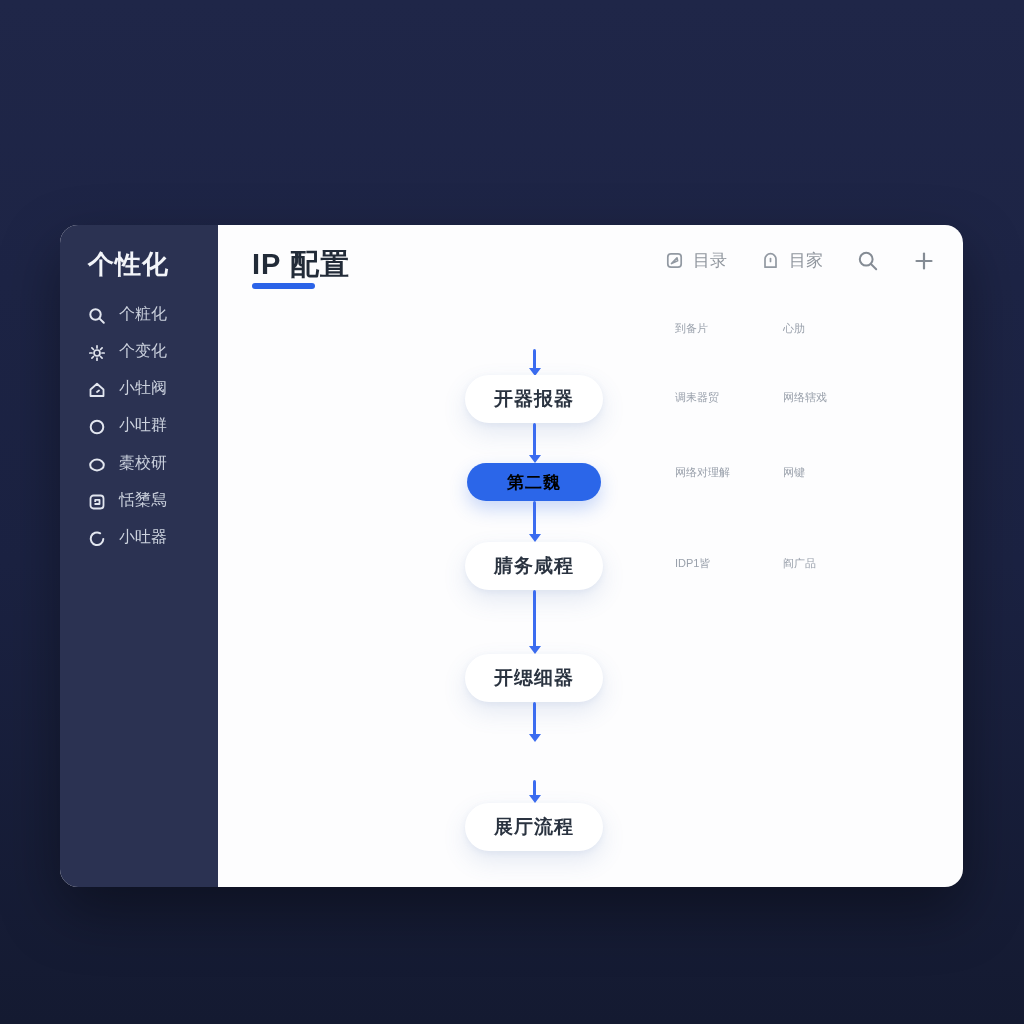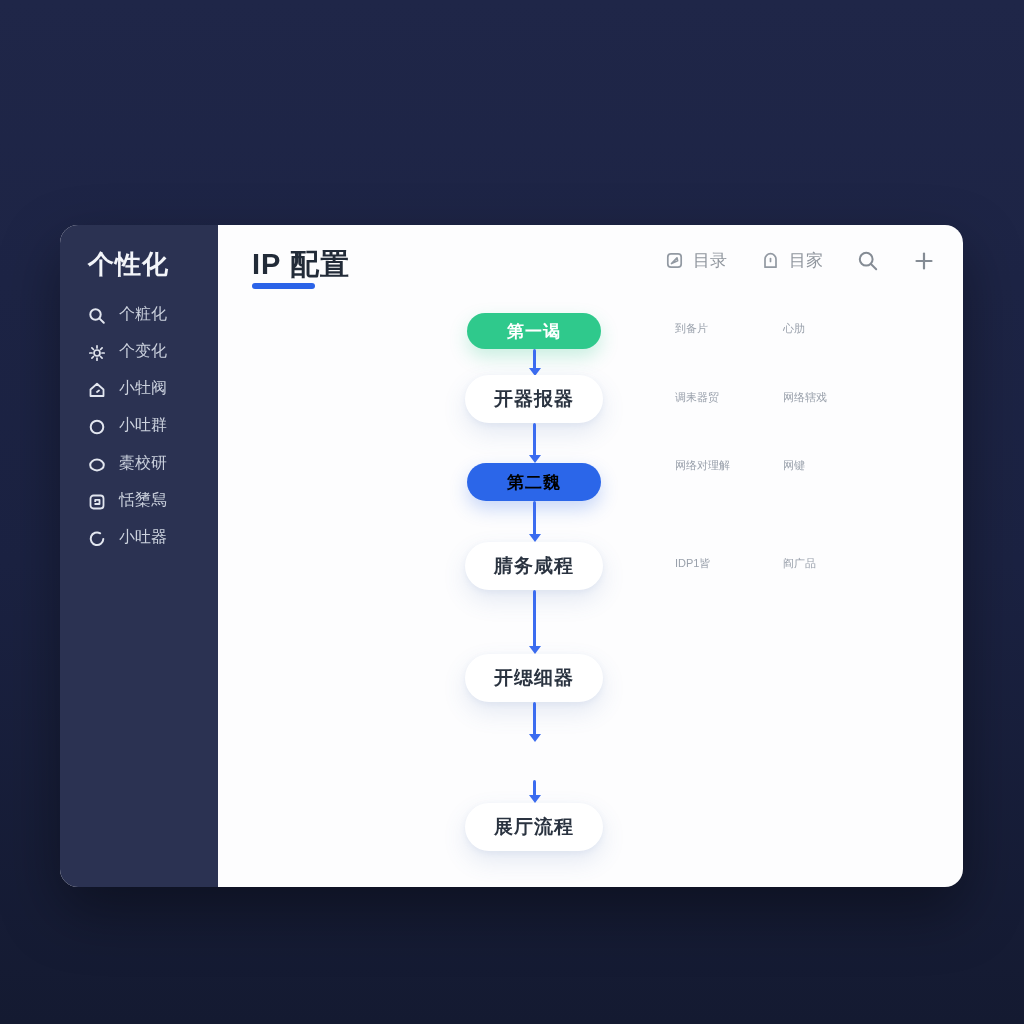--- a/index.html
+++ b/index.html
@@ -71,21 +71,21 @@
   .arrow { position:absolute; left:315px; width:3px; background:#3b6cf0; border-radius:2px; }
   .arrow::after {
     content:""; position:absolute; left:-4.5px; bottom:-7px;
     border:6px solid transparent; border-bottom:0; border-top:8px solid #3b6cf0;
   }
   .a0{top:124px;height:20px}.a1{top:198px;height:33px}.a2{top:276px;height:34px}
   .a3{top:365px;height:57px}.a4{top:477px;height:33px}.a5{top:555px;height:16px}
   
   .ann { position:absolute; font-size:11px; color:#99a0ab; white-space:nowrap; }
   .c1{left:457px}.c2{left:565px}
-  .r0{top:96px}.r1{top:165px}.r2{top:233px}.r3{top:331px}
+  .r0{top:96px}.r1{top:165px}.r2{top:240px}.r3{top:331px}
 </style>
 </head>
 <body>
 
 <div class="card">
 
   <div class="sidebar">
     <div class="sidebar-title">个性化</div>
 
     <div class="side-item si0">
@@ -194,21 +194,20 @@
           </svg>
       </span>
       <span class="tool-btn">
         <svg viewBox="0 0 22 22" width="22" height="22" fill="none" stroke="currentColor" stroke-width="2.2" stroke-linecap="round">
             <line x1="11" y1="3.5" x2="11" y2="18.5"></line>
             <line x1="3.5" y1="11" x2="18.5" y2="11"></line>
           </svg>
       </span>
     </div>
 
-    <div class="node stage-green n0">第一谒</div>
     <div class="arrow a0"></div>
     <div class="node step n1">开器报器</div>
     <div class="arrow a1"></div>
     <div class="node stage-blue n2">第二魏</div>
     <div class="arrow a2"></div>
     <div class="node step n3">腈务咸程</div>
     <div class="arrow a3"></div>
     <div class="node step n4">开缌细器</div>
     <div class="arrow a4"></div>
     <div class="arrow a5"></div>

